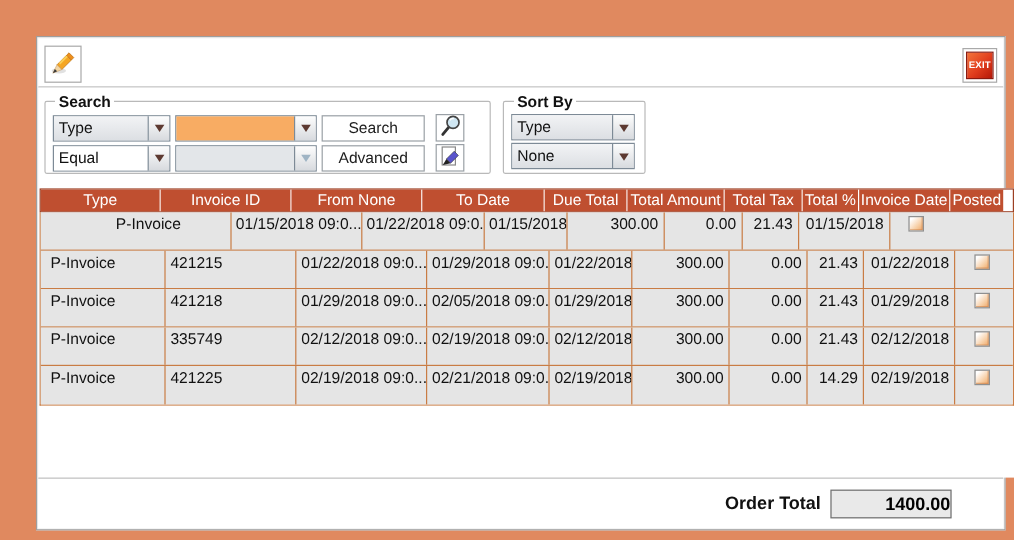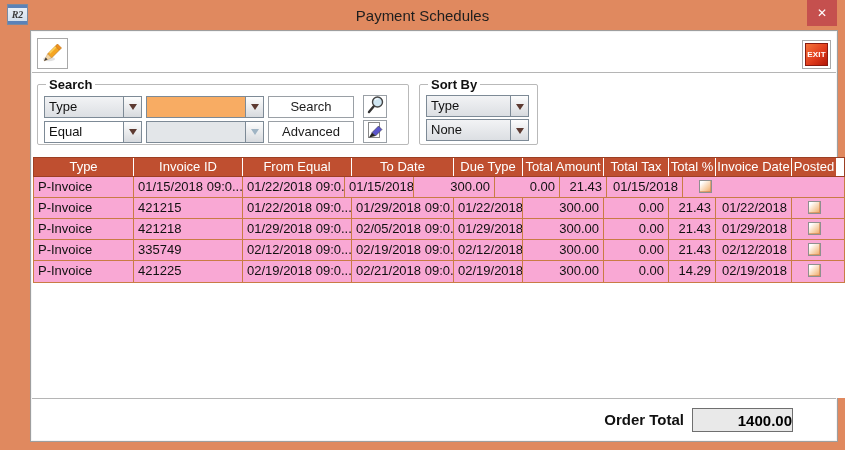--- a/index.html
+++ b/index.html
@@ -112,21 +112,21 @@
     border-right:1px solid #c2c2c2; background:#fff;
   }
   .thead { display:flex; border:1px solid #9c3f23; background:#fff; }
   .th {
     height:18px; line-height:18px; background:#BF4F30; color:#ffffff;
     font-size:13px; text-align:center; border-right:1px solid #ffffff;
     overflow:hidden; white-space:nowrap; cursor:pointer;
   }
   .th:last-child { border-right:none; }
   .tbody { border-left:1px solid #C97C44; border-right:1px solid #C97C44; border-bottom:1px solid #C97C44; }
-  .tr { display:flex; height:21px; border-bottom:1px solid #C97C44; background:#f9a8d4; cursor:pointer; }
+  .tr { display:flex; height:32px; border-bottom:1px solid #C97C44; background:#e5e5e5; cursor:pointer;justify-content:center; }
   .tr:last-child { border-bottom:none; }
   .td {
     font-size:13px; color:#111; line-height:19px; padding:0 4px;
     border-right:1px solid #C97C44; overflow:hidden; white-space:nowrap;
     display:block;
   }
   .td:last-child { border-right:none; }
   .chk {
     width:13px; height:13px; margin:3px auto 0;
     border:1px solid #8f8f8f;
@@ -145,31 +145,20 @@
     background:#e9e9e9; border:1px solid #6f6f6f;
     display:flex; align-items:center; justify-content:flex-end;
     font-size:15px; font-weight:bold; color:#000; 
   }
 </style>
 </head>
 <body>
 
 <div class="window">
 
-  <div class="titlebar">
-    <div class="app-icon">
-      <div class="stripe"></div>
-      <div class="mid">R2</div>
-      <div class="stripe"></div>
-    </div>
-    <div class="win-title">Payment Schedules</div>
-    <button class="close-btn">
-      <span>✕</span>
-    </button>
-  </div>
 
   <div class="content">
 
     <button class="tool-btn edit-btn">
       <span>
         <svg width="24" height="24" viewBox="0 0 24 24">
           <ellipse cx="8" cy="19" rx="6" ry="2.2" fill="#c9c9c9" opacity="0.55"></ellipse>
           <polygon points="6.5,14 14.5,6 18.5,10 10.5,18" fill="#F5A623" stroke="#b96f14" stroke-width="0.6"></polygon>
           <polygon points="8,12.5 16,4.5 17.2,5.7 9.2,13.7" fill="#FBCE56"></polygon>
           <polygon points="3,21 6.5,14 10.5,18" fill="#f3d6a4" stroke="#caa06a" stroke-width="0.5"></polygon>
@@ -253,23 +242,23 @@
               <div class="tri"></div>
             </div>
         </div>
       </div>
     </fieldset>
 
     <div class="table-panel">
       <div class="thead">
           <div class="th" style="width: 100px;">Type</div>
           <div class="th" style="width: 109px;">Invoice ID</div>
-          <div class="th" style="width: 109px;">From Equal</div>
+          <div class="th" style="width: 109px;">From None</div>
           <div class="th" style="width: 102px;">To Date</div>
-          <div class="th" style="width: 69px;">Due Type</div>
+          <div class="th" style="width: 69px;">Due Total</div>
           <div class="th" style="width: 81px;">Total Amount</div>
           <div class="th" style="width: 65px;">Total Tax</div>
           <div class="th" style="width: 47px;">Total %</div>
           <div class="th" style="width: 76px;">Invoice Date</div>
           <div class="th" style="width: 44px;">Posted</div>
         </div>
       <div class="tbody">
           <div class="tr">
             <div class="td" style="width: 100px; text-align: left;">P-Invoice</div>
             <div class="td" style="width: 109px; text-align: left;">01/15/2018 09:0...</div>

